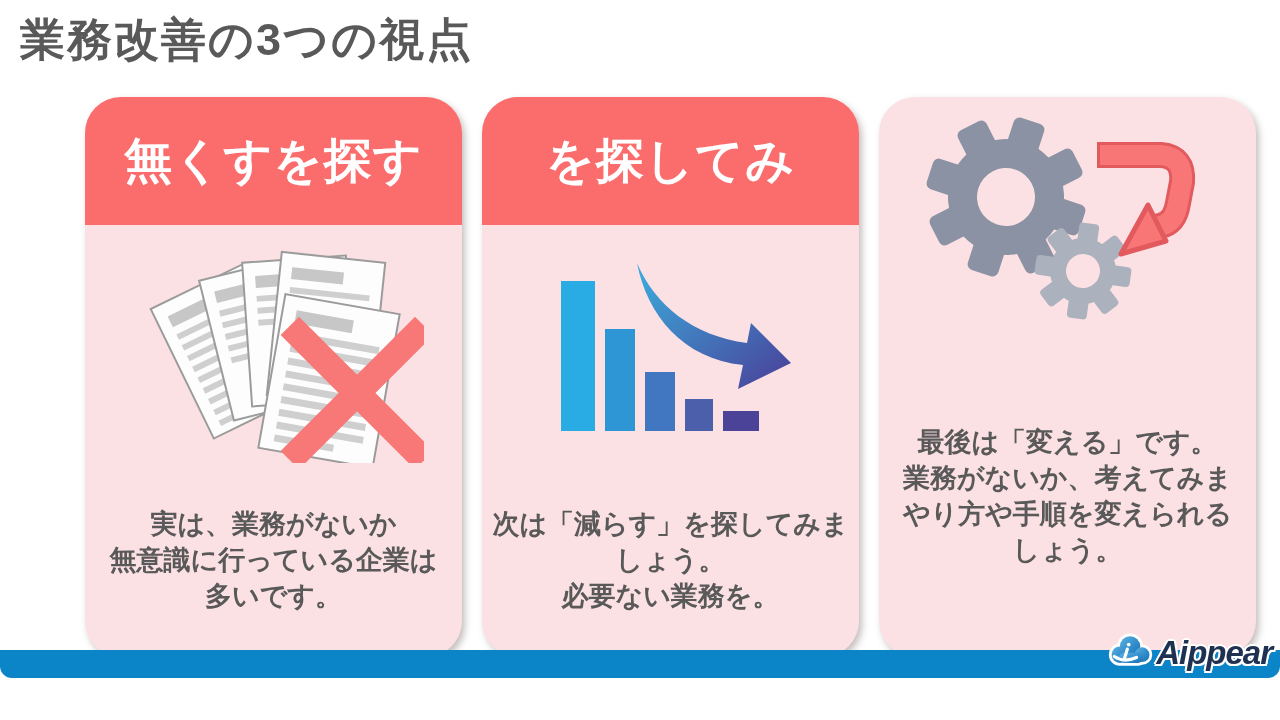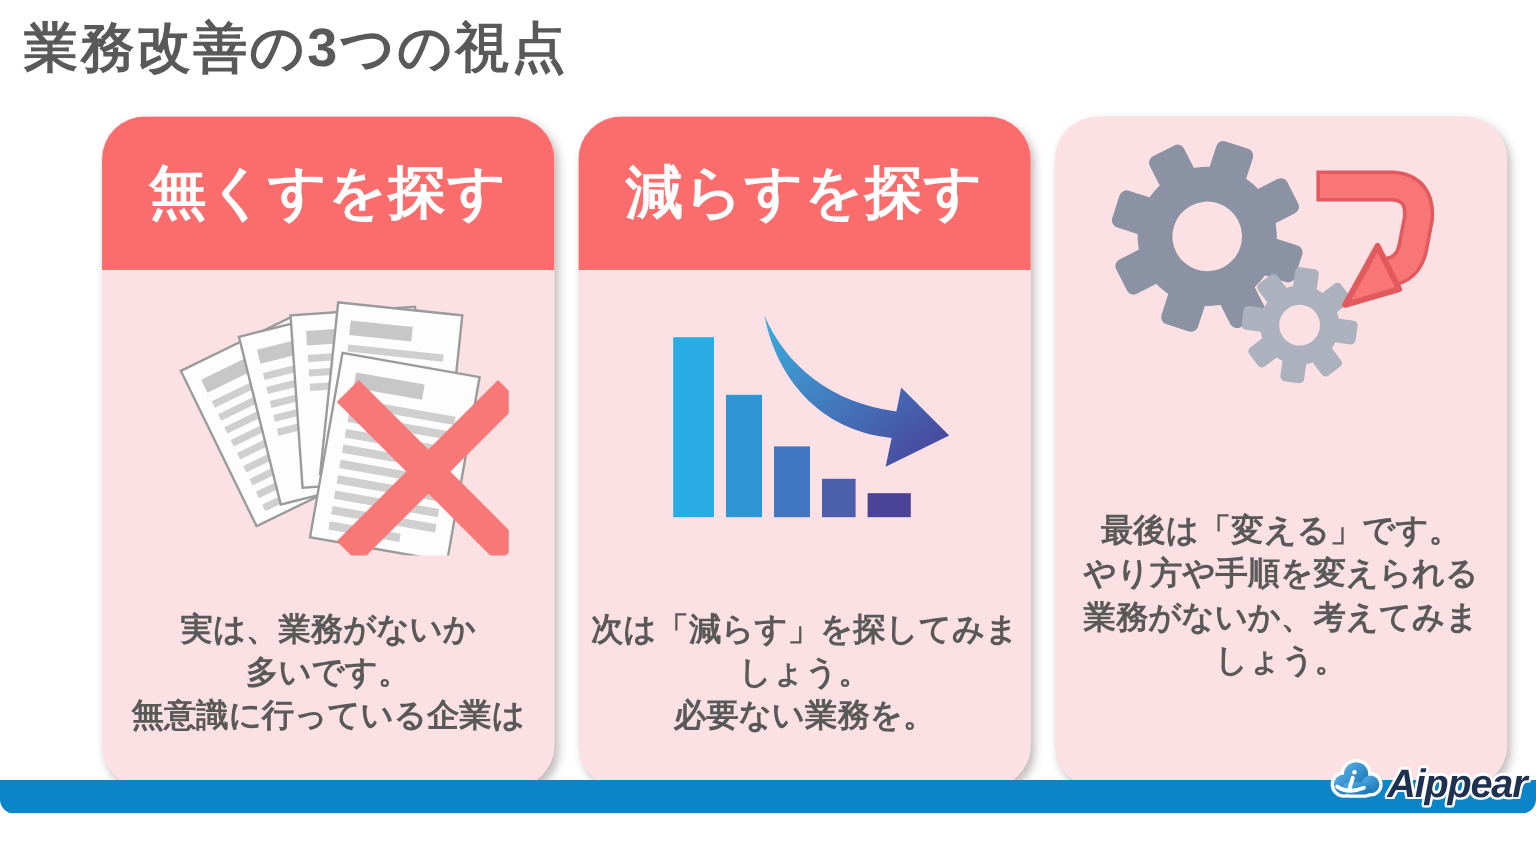--- a/index.html
+++ b/index.html
@@ -176,30 +176,30 @@
 
             <g transform="translate(233,160)">
               <rect x="-95" y="-13" width="190" height="26" fill="#F87777" transform="rotate(45)"></rect>
               <rect x="-95" y="-13" width="190" height="26" fill="#F87777" transform="rotate(-45)"></rect>
             </g>
           </svg>
         </div>
         <div class="text-zone">
           <div class="card-text">
             <div>実は、業務がないか</div>
+            <div>無意識に行っている企業は</div>
             <div>多いです。</div>
-            <div>無意識に行っている企業は</div>
           </div>
         </div>
       </div>
     </section>
 
     <section class="card">
       <header class="card-header">
-        <span>減らすを探す</span>
+        <span>を探してみ</span>
       </header>
       <div class="card-body">
         <div class="icon-wrap">
           <svg width="260" height="190" viewBox="0 0 260 190" aria-hidden="true">
             <defs>
               <linearGradient id="arrowGrad" x1="0" y1="0" x2="1" y2="1">
                 <stop offset="0" stop-color="#3BAEDE"></stop>
                 <stop offset="1" stop-color="#4A3E98"></stop>
               </linearGradient>
             </defs>
@@ -255,22 +255,22 @@
             <g>
               <path d="M192,50 L243,50 Q266,52 264,77 L260,98 Q257,118 242,121" fill="none" stroke="#E25A5E" stroke-width="26" stroke-linecap="square"></path>
               <path d="M192,50 L243,50 Q266,52 264,77 L260,98 Q257,118 242,121" fill="none" stroke="#F87676" stroke-width="20" stroke-linecap="square"></path>
               <polygon points="203,149 248,136 230,100" fill="#F87676" stroke="#E25A5E" stroke-width="5" stroke-linejoin="round"></polygon>
             </g>
           </svg>
         </div>
         <div class="text-zone">
           <div class="card-text">
             <div>最後は「変える」です。</div>
+            <div>業務がないか、考えてみま</div>
             <div>やり方や手順を変えられる</div>
-            <div>業務がないか、考えてみま</div>
             <div>しょう。</div>
           </div>
         </div>
       </div>
     </section>
 
   </div>
 
   <div class="footer-bar"></div>
 

